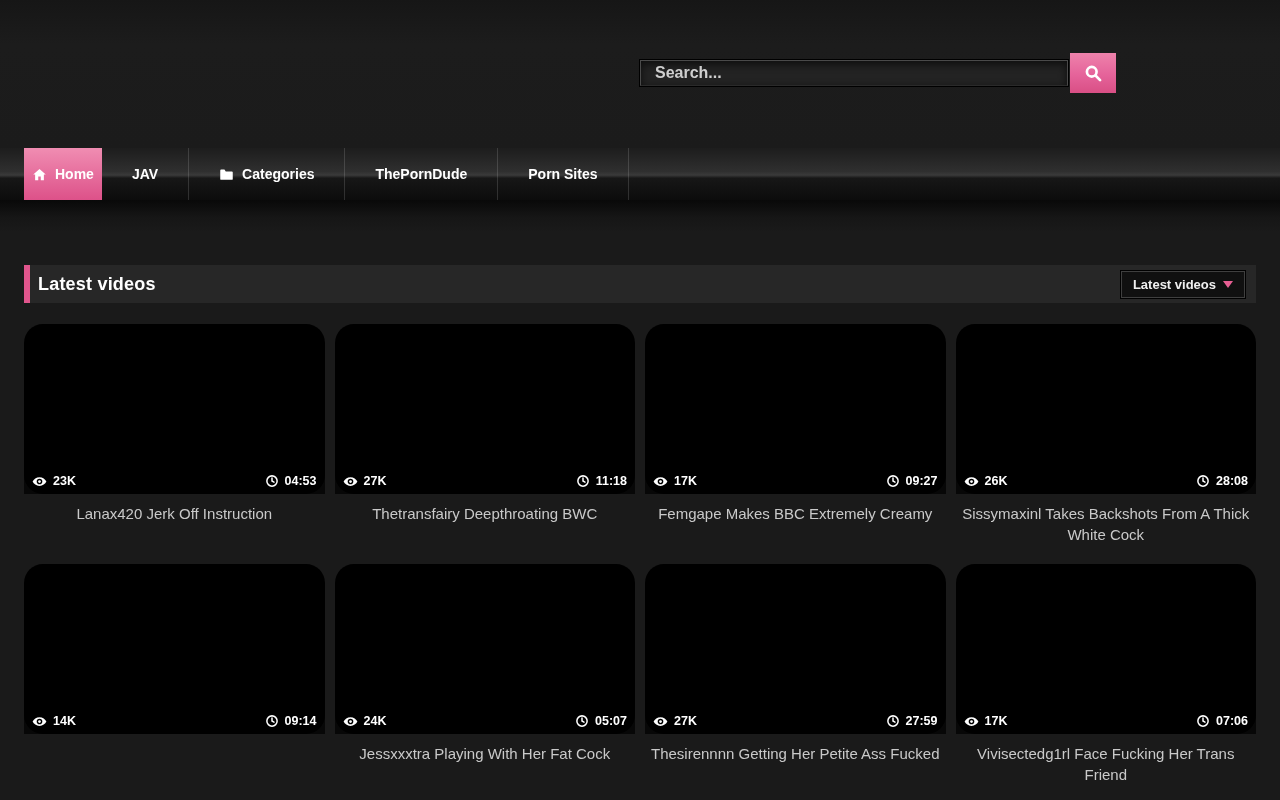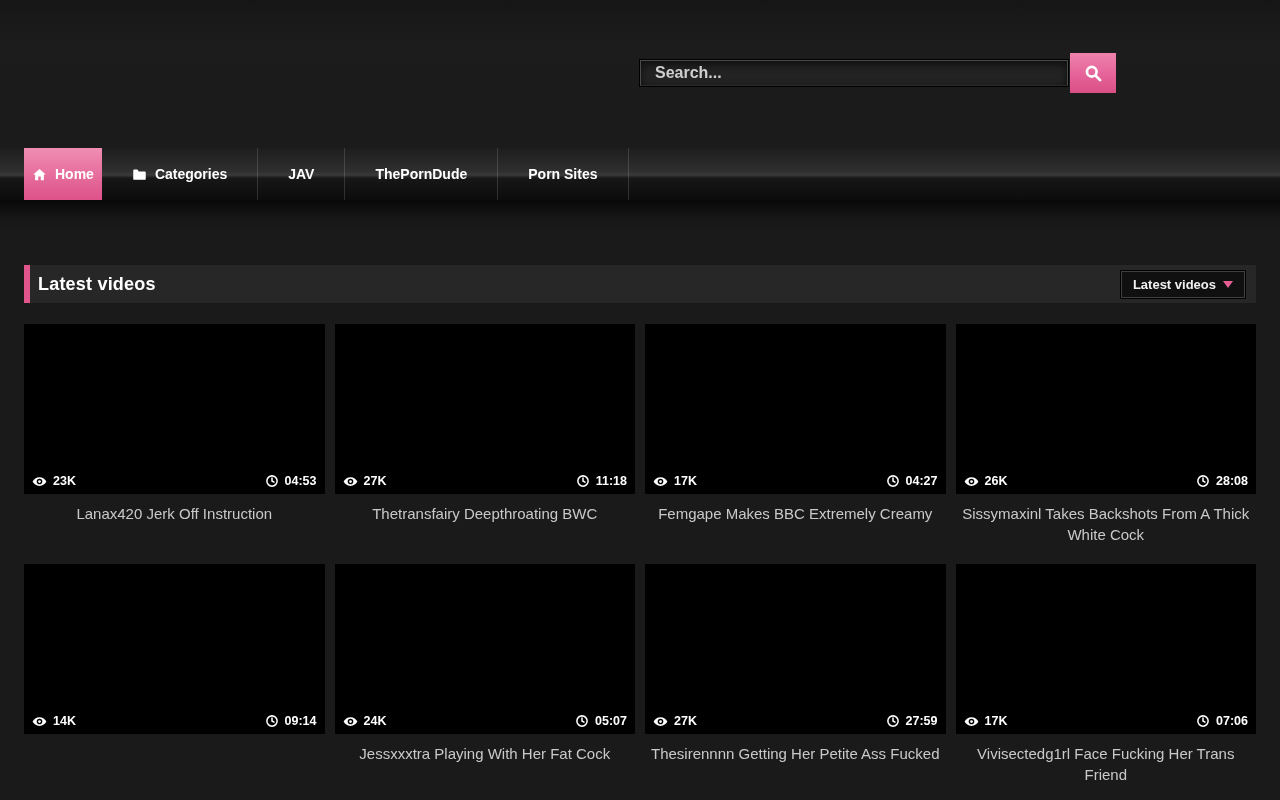--- a/index.html
+++ b/index.html
@@ -63,21 +63,21 @@
     padding:5px 11px; display:flex; align-items:center; gap:7px; cursor:pointer;
   }
 
   
   .grid {
     margin:21px 24px 0; display:grid;
     grid-template-columns:repeat(4, 1fr); column-gap:10px;
     grid-auto-rows:240px;
   }
   .card { cursor:pointer; }
-  .thumb { position:relative; height:170px; background:#000; }
+  .thumb { position:relative; height:170px; background:#000;border-radius:19px; }
   .meta {
     position:absolute; left:0; right:0; bottom:0; height:26px;
     background:rgba(0,0,0,.7); display:flex; align-items:center;
     justify-content:space-between; padding:0 8px;
     font-size:12.5px; font-weight:bold; color:#fff;
   }
   .meta-left, .meta-right { display:flex; align-items:center; gap:6px; }
   .vtitle {
     margin-top:9px; padding:0 6px; text-align:center;
     color:#c9c9c9; font-size:15px; line-height:21px; font-weight:400;
@@ -103,29 +103,29 @@
 <div class="nav">
   <div class="nav-item active">
     <span class="nicon">
       <svg width="15" height="15" viewBox="0 0 24 24" fill="#fff">
           <path d="M12 3l10 9h-3v9h-5v-6h-4v6H5v-9H2z"></path>
         </svg>
     </span>
     <span>Home</span>
   </div>
   <div class="nav-item">
+    <span>JAV</span>
+  </div>
+  <div class="nav-item">
     <span class="nicon">
       <svg width="15" height="15" viewBox="0 0 24 24" fill="#fff">
           <path d="M2 5.5A1.5 1.5 0 0 1 3.5 4h5.2l2.1 3h9.7A1.5 1.5 0 0 1 22 8.5V19a1.5 1.5 0 0 1-1.5 1.5h-17A1.5 1.5 0 0 1 2 19V5.5z"></path>
         </svg>
     </span>
     <span>Categories</span>
-  </div>
-  <div class="nav-item">
-    <span>JAV</span>
   </div>
   <div class="nav-item">
     <span>ThePornDude</span>
   </div>
   <div class="nav-item">
     <span>Porn Sites</span>
   </div>
 </div>
 <div class="nav-shadow"></div>
 
@@ -207,21 +207,21 @@
           </span>
           <span class="bind-views">17K</span>
         </span>
         <span class="meta-right">
           <span style="display:flex;">
             <svg width="14" height="14" viewBox="0 0 24 24" fill="none" stroke="#fff" stroke-width="2.6">
               <circle cx="12" cy="12" r="8.8"></circle>
                 <path d="M12 7v5l3.4 2" stroke-linecap="round"></path>
             </svg>
           </span>
-          <span class="bind-duration">04:27</span>
+          <span class="bind-duration">09:27</span>
         </span>
       </div>
     </div>
     <div class="vtitle">Femgape Makes BBC Extremely Creamy</div>
   </div>
 
   <div class="card">
     <div class="thumb">
       <div class="meta">
         <span class="meta-left">

